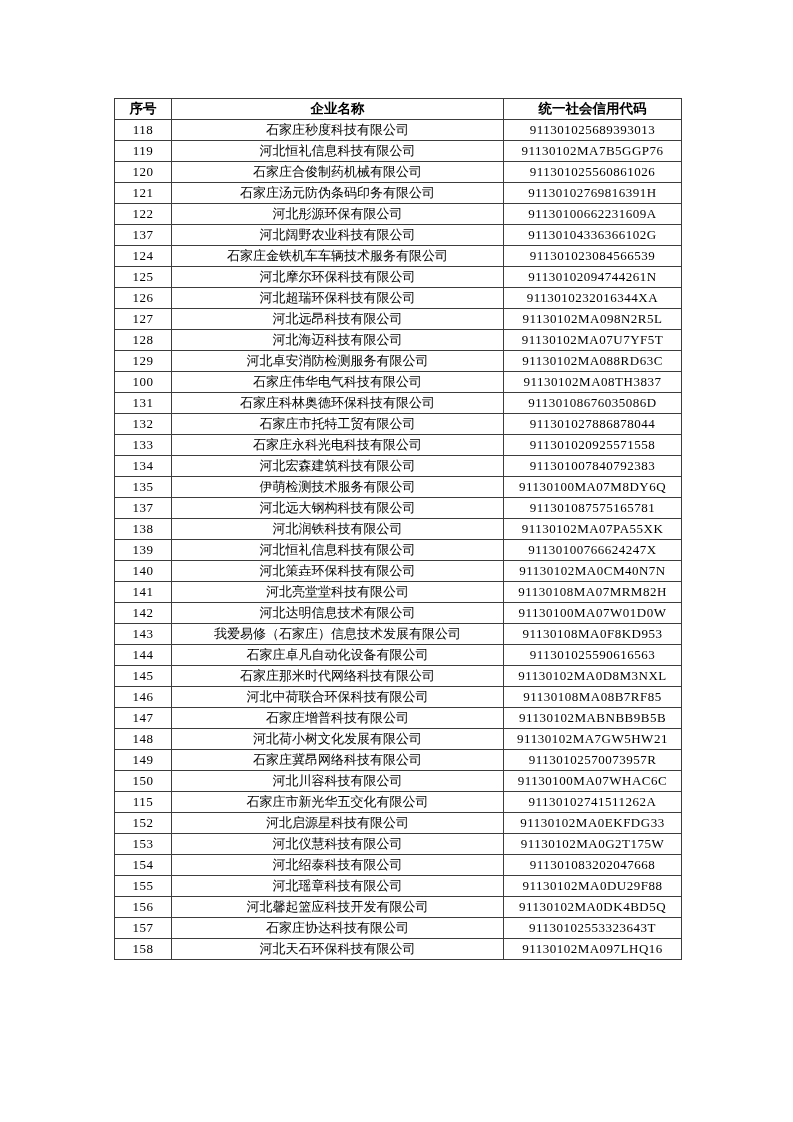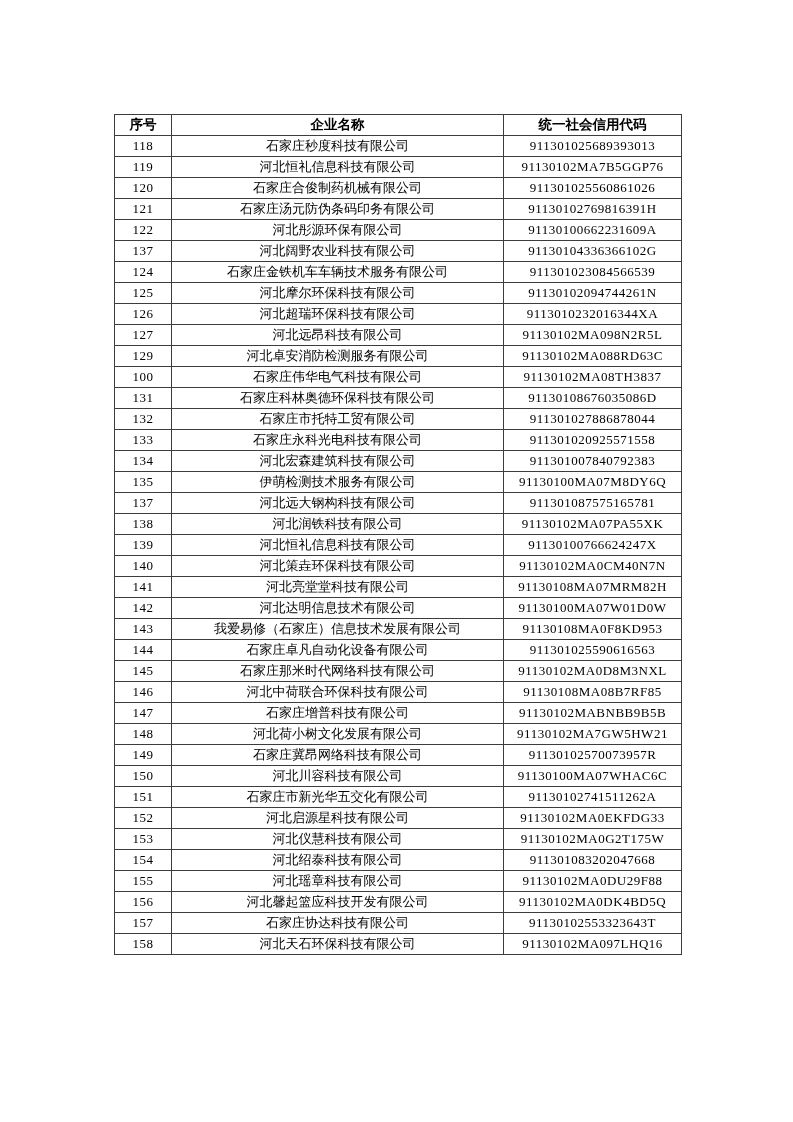--- a/index.html
+++ b/index.html
@@ -10,21 +10,21 @@
   body {
     width: 793px;
     height: 1122px;
     position: relative;
     font-family: "Liberation Serif", "DejaVu Serif", serif;
     color: #000000;
   }
   .doc-table-wrap {
     position: absolute;
     left: 114px;
-    top: 114px;
+    top: 98px;
     width: 567px;
   }
   table.company-table {
     border-collapse: collapse;
     table-layout: fixed;
     width: 567px;
   }
   table.company-table col.c-no   { width: 57px; }
   table.company-table col.c-name { width: 332px; }
   table.company-table col.c-code { width: 178px; }
@@ -120,20 +120,25 @@
     <td class="cell-name">河北超瑞环保科技有限公司</td>
     <td class="cell-code">9113010232016344XA</td>
   </tr>
 
   <tr>
     <td class="cell-no">127</td>
     <td class="cell-name">河北远昂科技有限公司</td>
     <td class="cell-code">91130102MA098N2R5L</td>
   </tr>
 
+  <tr>
+    <td class="cell-no">128</td>
+    <td class="cell-name">河北海迈科技有限公司</td>
+    <td class="cell-code">91130102MA07U7YF5T</td>
+  </tr>
 
   <tr>
     <td class="cell-no">129</td>
     <td class="cell-name">河北卓安消防检测服务有限公司</td>
     <td class="cell-code">91130102MA088RD63C</td>
   </tr>
 
   <tr>
     <td class="cell-no">100</td>
     <td class="cell-name">石家庄伟华电气科技有限公司</td>
@@ -249,21 +254,21 @@
     <td class="cell-code">91130102570073957R</td>
   </tr>
 
   <tr>
     <td class="cell-no">150</td>
     <td class="cell-name">河北川容科技有限公司</td>
     <td class="cell-code">91130100MA07WHAC6C</td>
   </tr>
 
   <tr>
-    <td class="cell-no">151</td>
+    <td class="cell-no">115</td>
     <td class="cell-name">石家庄市新光华五交化有限公司</td>
     <td class="cell-code">91130102741511262A</td>
   </tr>
 
   <tr>
     <td class="cell-no">152</td>
     <td class="cell-name">河北启源星科技有限公司</td>
     <td class="cell-code">91130102MA0EKFDG33</td>
   </tr>
 

